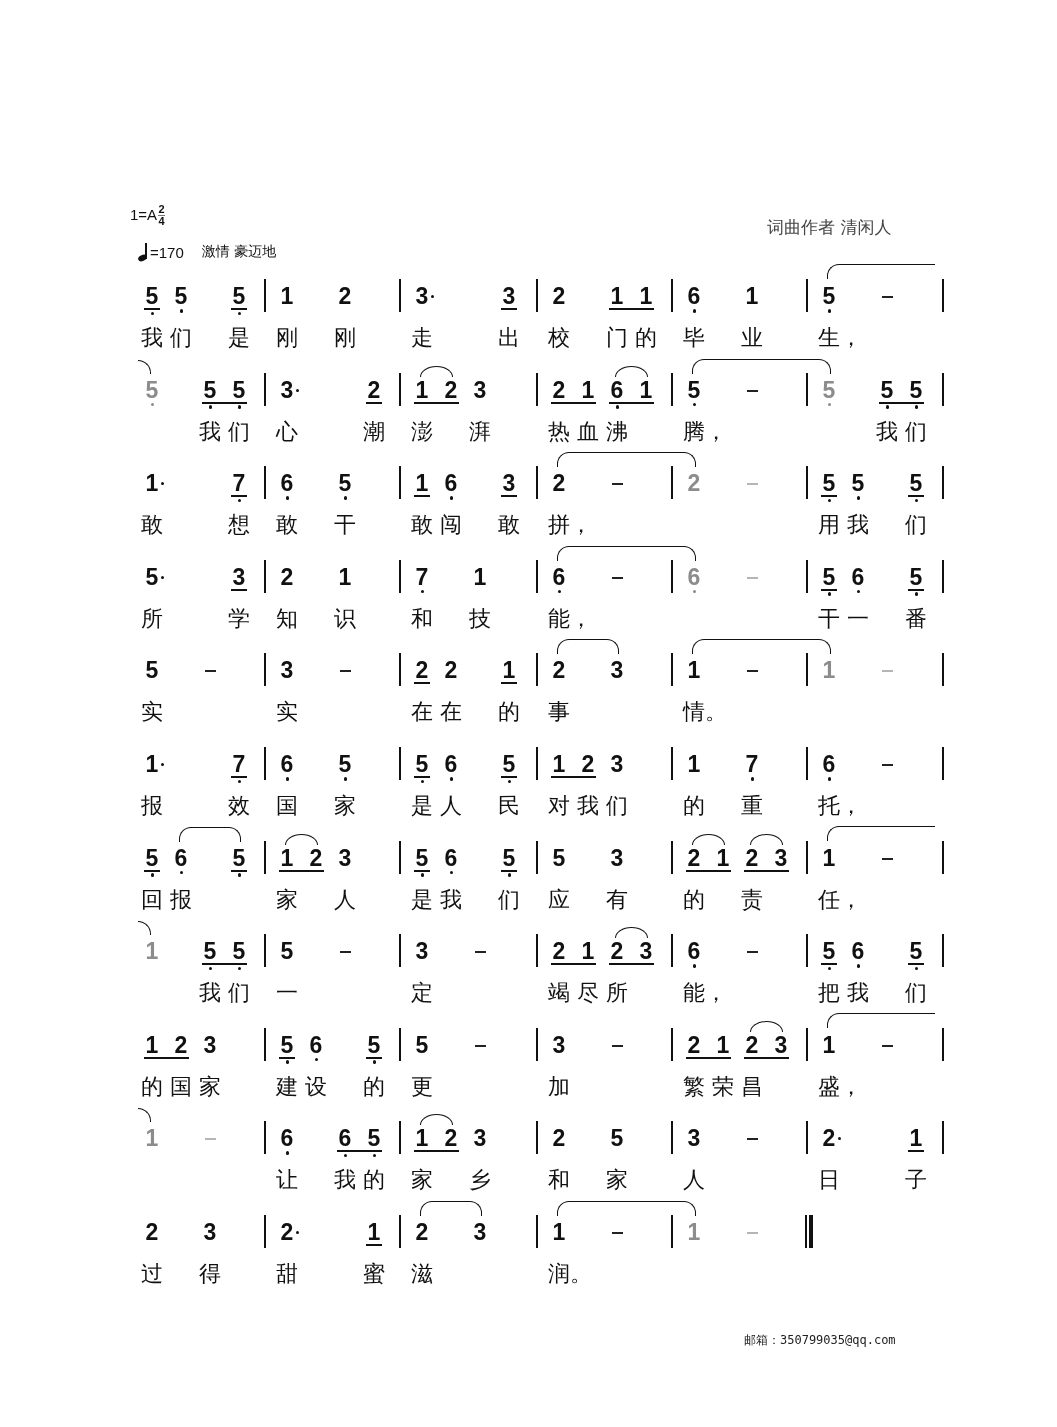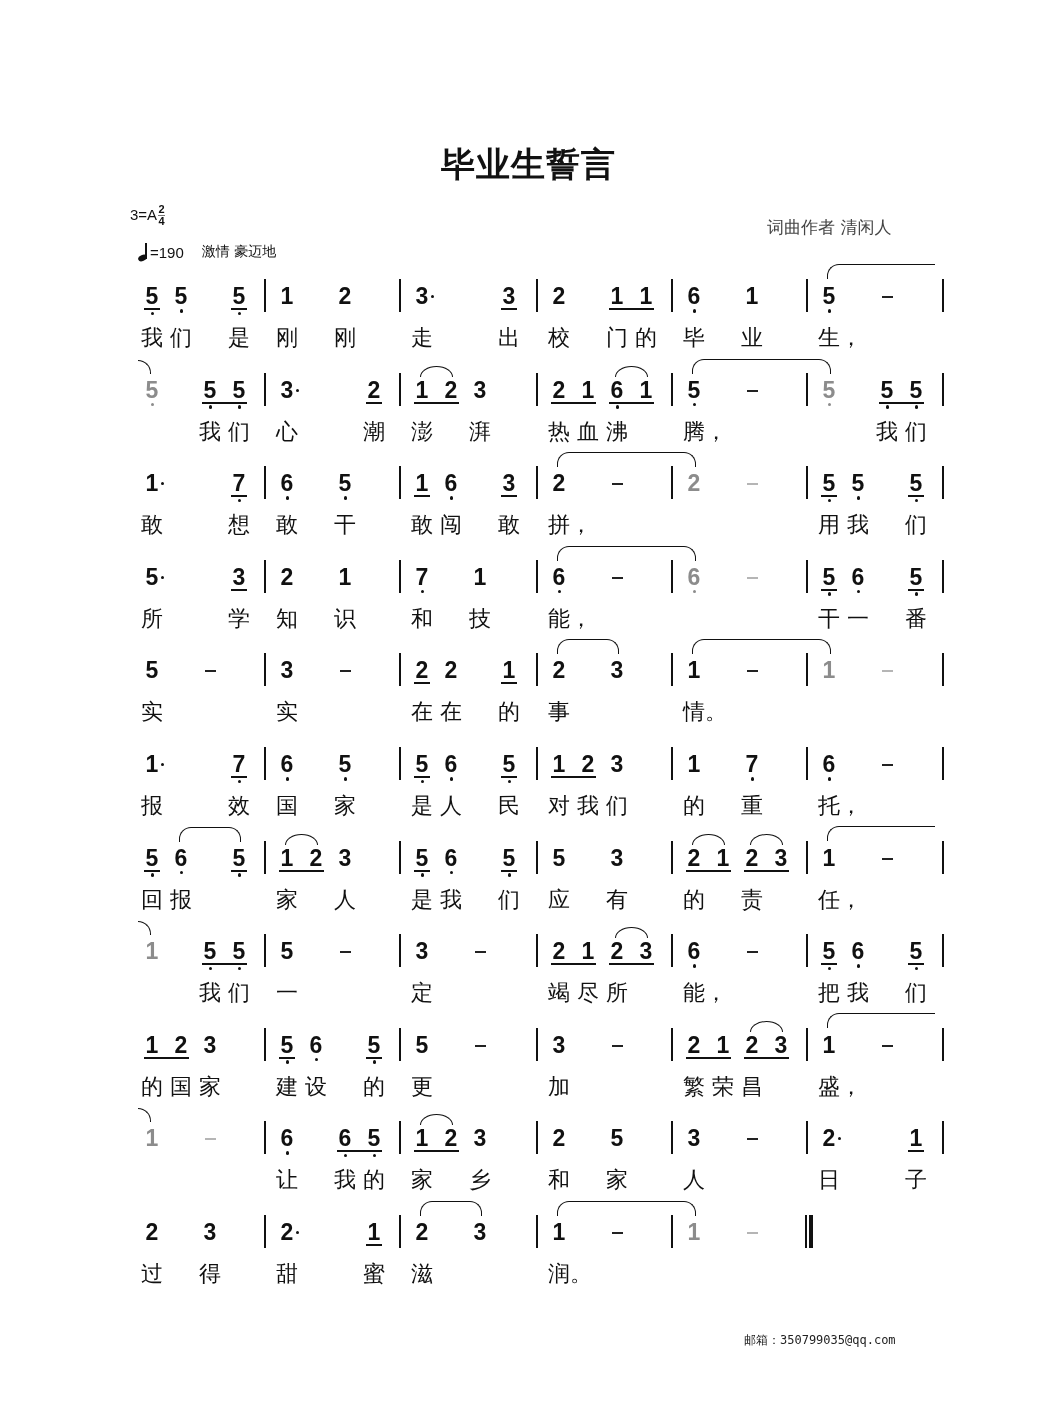--- a/index.html
+++ b/index.html
@@ -40,37 +40,36 @@
   .lyric {
     position: absolute; font-size: 22px; line-height: 24px; white-space: nowrap;
     font-family: "DejaVu Serif", serif; letter-spacing: 0px;
   }
   .slur { position: absolute; border: 1.6px solid #111; border-bottom: none; box-sizing: border-box; }
 </style>
 </head>
 <body>
 
 <div class="page">
-  <div class="title">毕业生誓言</div>
 
   <div class="keysig">
-    <span>3=A</span>
+    <span>1=A</span>
     <span class="timesig">
       <span>2</span>
       <span class="bar"></span>
       <span>4</span>
     </span>
   </div>
 
   <div class="tempo">
     <span class="qnote">
       <span class="stem"></span>
         <span class="head"></span>
     </span>
-    <span>=190</span>
+    <span>=170</span>
     <span class="expr">激情 豪迈地</span>
   </div>
 
   <div class="author">词曲作者 清闲人</div>
 
   <div class="score" id="score">
       <div class="row" style="position: absolute; left: 0px; top: 0px;">
         <div class="barline" style="left: 264px; top: 279px; height: 33px;"></div>
         <div class="barline" style="left: 399px; top: 279px; height: 33px;"></div>
         <div class="barline" style="left: 536px; top: 279px; height: 33px;"></div>

